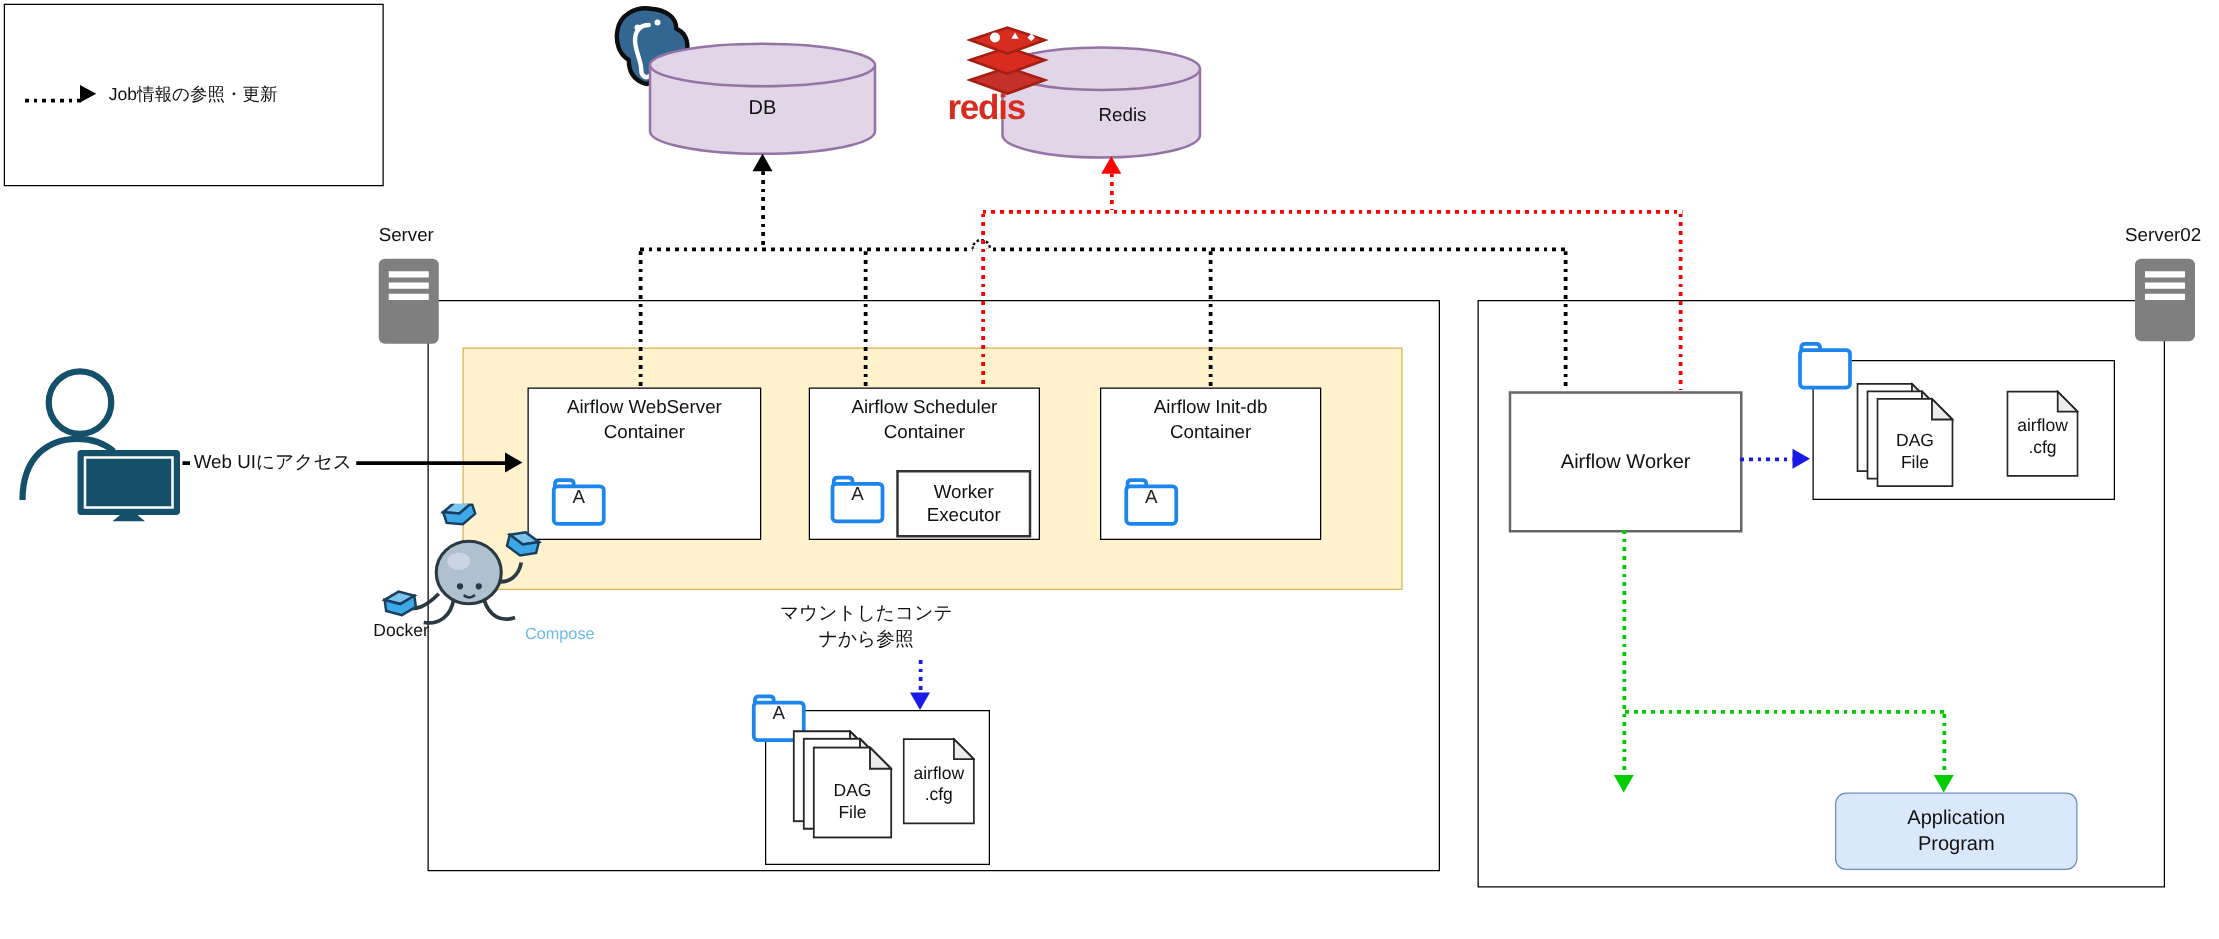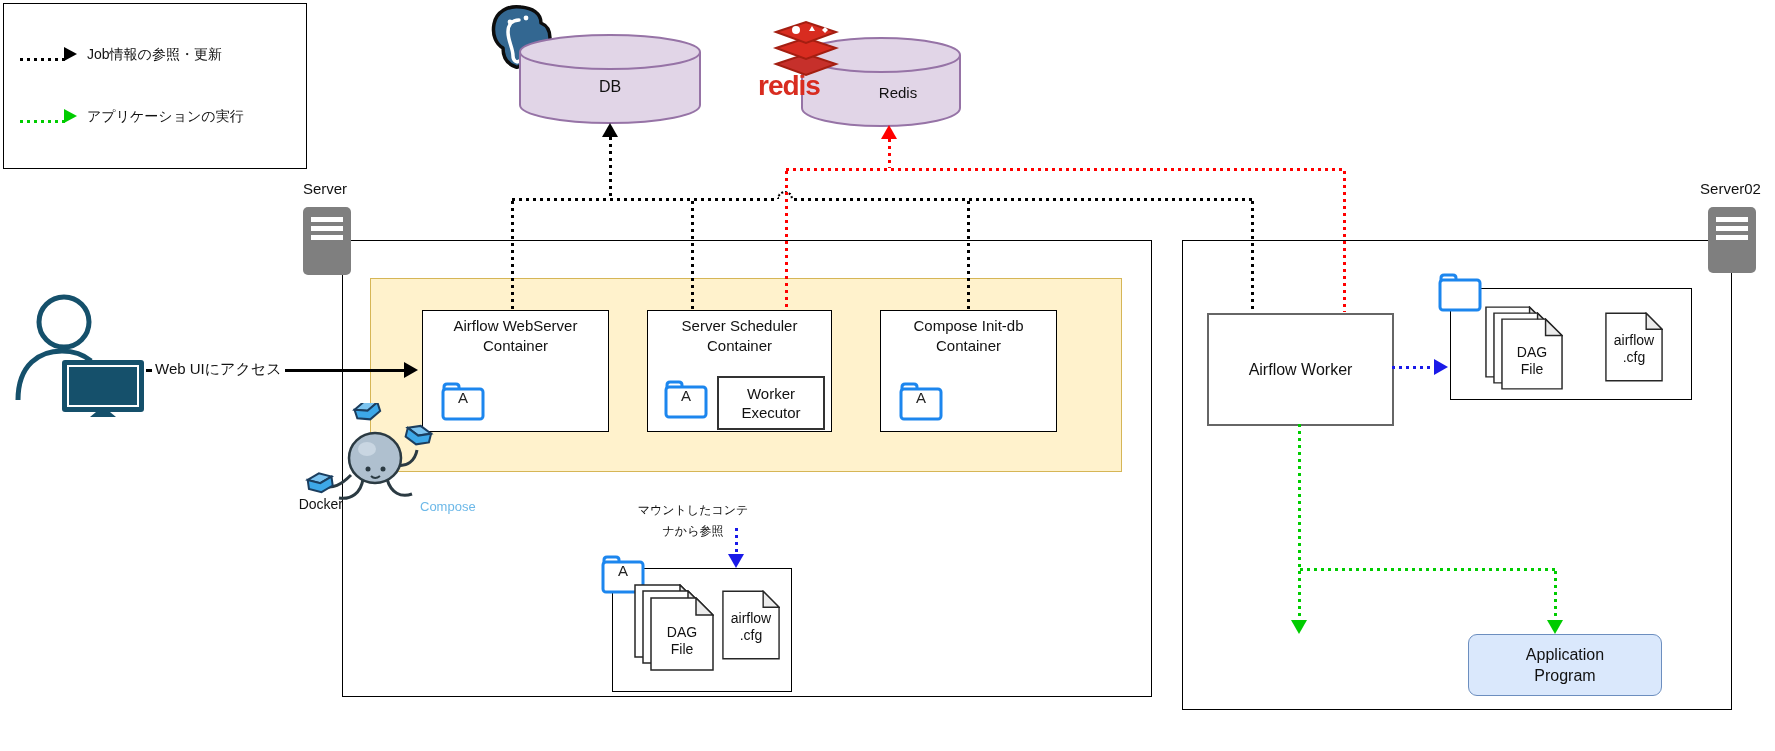--- a/index.html
+++ b/index.html
@@ -21,21 +21,21 @@
   .dh{position:absolute;height:3px;background:repeating-linear-gradient(to right,var(--c) 0 3px,transparent 3px 7px)}
   .dv{position:absolute;width:3px;background:repeating-linear-gradient(to bottom,var(--c) 0 3px,transparent 3px 7px)}
   .sh{position:absolute;height:2.5px;background:#000}
   .hop{position:absolute;width:16px;height:8px;border:2.5px dotted #000;border-bottom:none;border-radius:8px 8px 0 0;box-sizing:border-box}
   .tri{position:absolute;width:0;height:0}
   .tri.r{border-top:8px solid transparent;border-bottom:8px solid transparent;border-left:14px solid var(--c)}
   .tri.up{border-left:8px solid transparent;border-right:8px solid transparent;border-bottom:14px solid var(--c)}
   .tri.down{border-left:8px solid transparent;border-right:8px solid transparent;border-top:14px solid var(--c)}
   
   #legend{position:absolute;left:3px;top:3px;width:302px;height:124px;border:1.6px solid #000;background:#fff;
-          display:flex;flex-direction:column;justify-content:space-around;padding:20px 0}
+          display:flex;flex-direction:column;justify-content:space-around;padding:10px 0}
   .leg-row{display:flex;align-items:center;gap:10px;padding-left:16px;font-size:14px}
   .leg-line{display:inline-block;width:48px;height:3px;background:repeating-linear-gradient(to right,var(--c) 0 3px,transparent 3px 7px)}
   .leg-tri{display:inline-block;width:0;height:0;border-top:7px solid transparent;border-bottom:7px solid transparent;border-left:13px solid var(--c);margin-left:-4px}
   
   .folder{position:absolute}
   .folder .letter{position:absolute;left:0;top:9px;width:100%;text-align:center;font-size:15px;color:#222}
   .server-icon{position:absolute;width:48px;background:var(--server_gray);border-radius:5px}
   .server-icon i{position:absolute;left:8px;width:32px;height:5px;background:#fff}
   .doc{position:absolute}
   .doc-label{position:absolute;left:0;width:100%;text-align:center;white-space:pre-line;font-size:14px;line-height:17px}
@@ -45,24 +45,20 @@
 </head>
 <body>
 
 <div id="stage">
 
   <div id="legend">
     <div class="leg-row">
       <span style="--c:var(--job)"><span class="leg-line"></span><span class="leg-tri"></span></span>
       <span>Job情報の参照・更新</span>
     </div>
-    <div class="leg-row">
-      <span style="--c:var(--app)"><span class="leg-line"></span><span class="leg-tri"></span></span>
-      <span>アプリケーションの実行</span>
-    </div>
   </div>
 
   <div class="bigbox" style="left:342px;top:240px;width:808px;height:455px"></div>
   <div class="bigbox" style="left:1182px;top:240px;width:548px;height:468px"></div>
   <div class="ylw" style="left:370px;top:278px;width:750px;height:192px"></div>
 
   <svg class="abs" style="left:488px;top:4px" width="66" height="72" viewBox="0 0 66 72">
     <path d="M33,3 C20,1 8,8 6,20 C4,31 8,40 15,44 C15,53 19,60 28,63 C32,64 34,60 33,55 C40,58 47,55 49,48 C56,48 62,43 62,34 C62,25 58,21 53,19 C53,9 44,4 33,3 Z" fill="var(--postgres_blue)" stroke="#0d0d0d" stroke-width="3.5" stroke-linejoin="round"></path>
     <path d="M31,16 C24,16 20,21 20,28 C20,37 25,44 25,52 C25,57 29,59 31,57" fill="none" stroke="#fff" stroke-width="3.5" stroke-linecap="round"></path>
     <circle cx="38" cy="14" r="2.4" fill="#fff"></circle>
@@ -108,25 +104,25 @@
     <rect x="50" y="70" width="82" height="52" rx="3" fill="var(--person)"></rect>
     <rect x="56" y="76" width="70" height="40" fill="none" stroke="#fff" stroke-width="2"></rect>
     <path d="M84,122 L98,122 L104,127 L78,127 Z" fill="var(--person)"></path>
   </svg>
 
   <div class="cont" style="left:422px;top:310px;width:185px;height:120px">
     <div class="t">Airflow WebServer
 Container</div>
   </div>
   <div class="cont" style="left:647px;top:310px;width:183px;height:120px">
-    <div class="t">Server Scheduler
+    <div class="t">Airflow Scheduler
 Container</div>
   </div>
   <div class="cont" style="left:880px;top:310px;width:175px;height:120px">
-    <div class="t">Compose Init-db
+    <div class="t">Airflow Init-db
 Container</div>
   </div>
   <div class="celery" style="left:717px;top:376px;width:104px;height:50px">Worker
 Executor</div>
 
   <div class="folder" style="left:440px;top:380px;width:46px;height:42px">
     <svg width="46" height="42" viewBox="0 0 46 42">
         <path d="M4,12 L4,7 Q4,4 7,4 L16,4 Q19,4 19,7 L19,12" fill="#fff" stroke="var(--folder_blue)" stroke-width="3"></path>
         <rect x="3" y="9" width="40" height="30" rx="3" fill="#fff" stroke="var(--folder_blue)" stroke-width="3"></rect>
       </svg>
@@ -166,21 +162,21 @@
         <path d="M0,5 L12,10 L24,5 L24,14 L12,19 L0,14 Z" fill="#3DA8E8" stroke="#1B3E5F" stroke-width="2"></path>
       </g>
     <g transform="translate(104,20) rotate(14)">
         <path d="M0,5 L12,0 L24,5 L12,10 Z" fill="#7CC4F0" stroke="#1B3E5F" stroke-width="2"></path>
         <path d="M0,5 L12,10 L24,5 L24,14 L12,19 L0,14 Z" fill="#3DA8E8" stroke="#1B3E5F" stroke-width="2"></path>
       </g>
   </svg>
   <div class="abs" style="left:253px;top:496px;width:90px;text-align:right;font-size:14px">Docker</div>
   <div class="abs" style="left:420px;top:499px;font-size:13px;color:var(--compose_blue)">Compose</div>
 
-  <div class="abs ml center" style="left:598px;top:500px;width:190px;font-size:12px;line-height:21px">マウントしたコンテ
+  <div class="abs ml center" style="left:598px;top:480px;width:190px;font-size:15px;line-height:21px">マウントしたコンテ
 ナから参照</div>
   <div class="plainbox" style="left:612px;top:568px;width:178px;height:122px"></div>
   <div class="folder" style="left:600px;top:553px;width:46px;height:42px">
     <svg width="46" height="42" viewBox="0 0 46 42">
         <path d="M4,12 L4,7 Q4,4 7,4 L16,4 Q19,4 19,7 L19,12" fill="#fff" stroke="var(--folder_blue)" stroke-width="3"></path>
         <rect x="3" y="9" width="40" height="30" rx="3" fill="#fff" stroke="var(--folder_blue)" stroke-width="3"></rect>
       </svg>
     <span class="letter">A</span>
   </div>
   <div class="abs" style="left:634px;top:584px;width:84px;height:92px">

